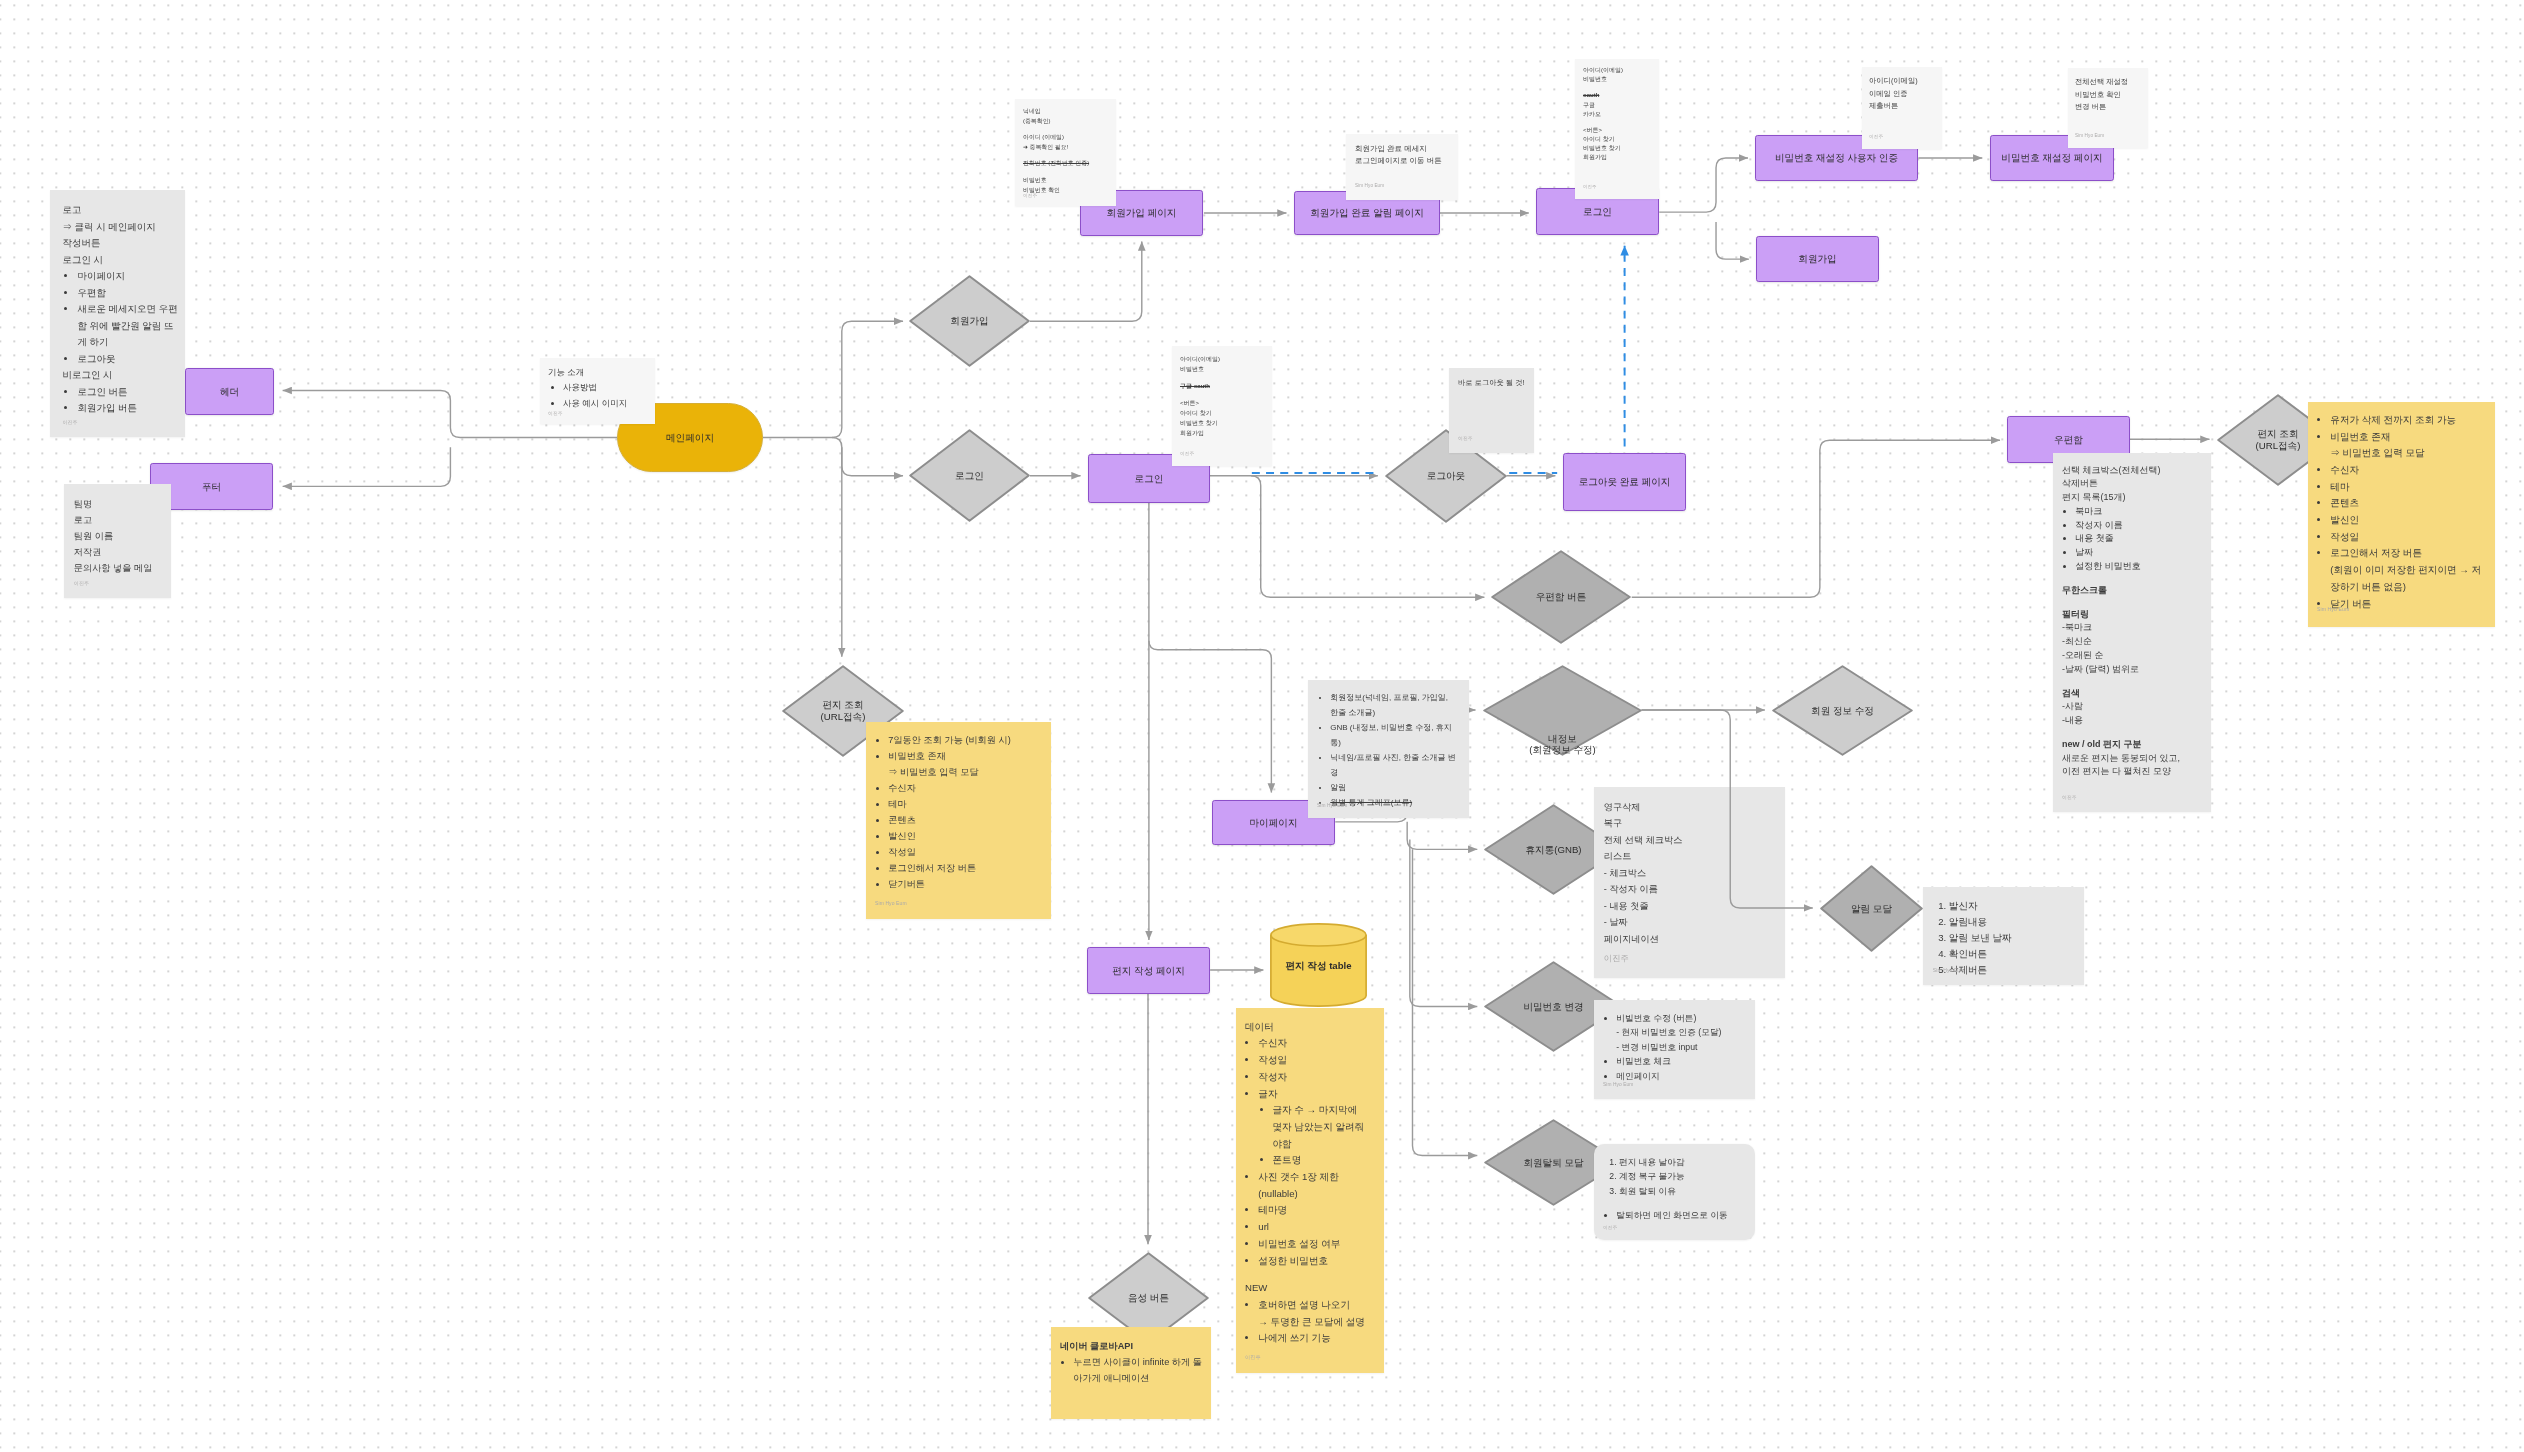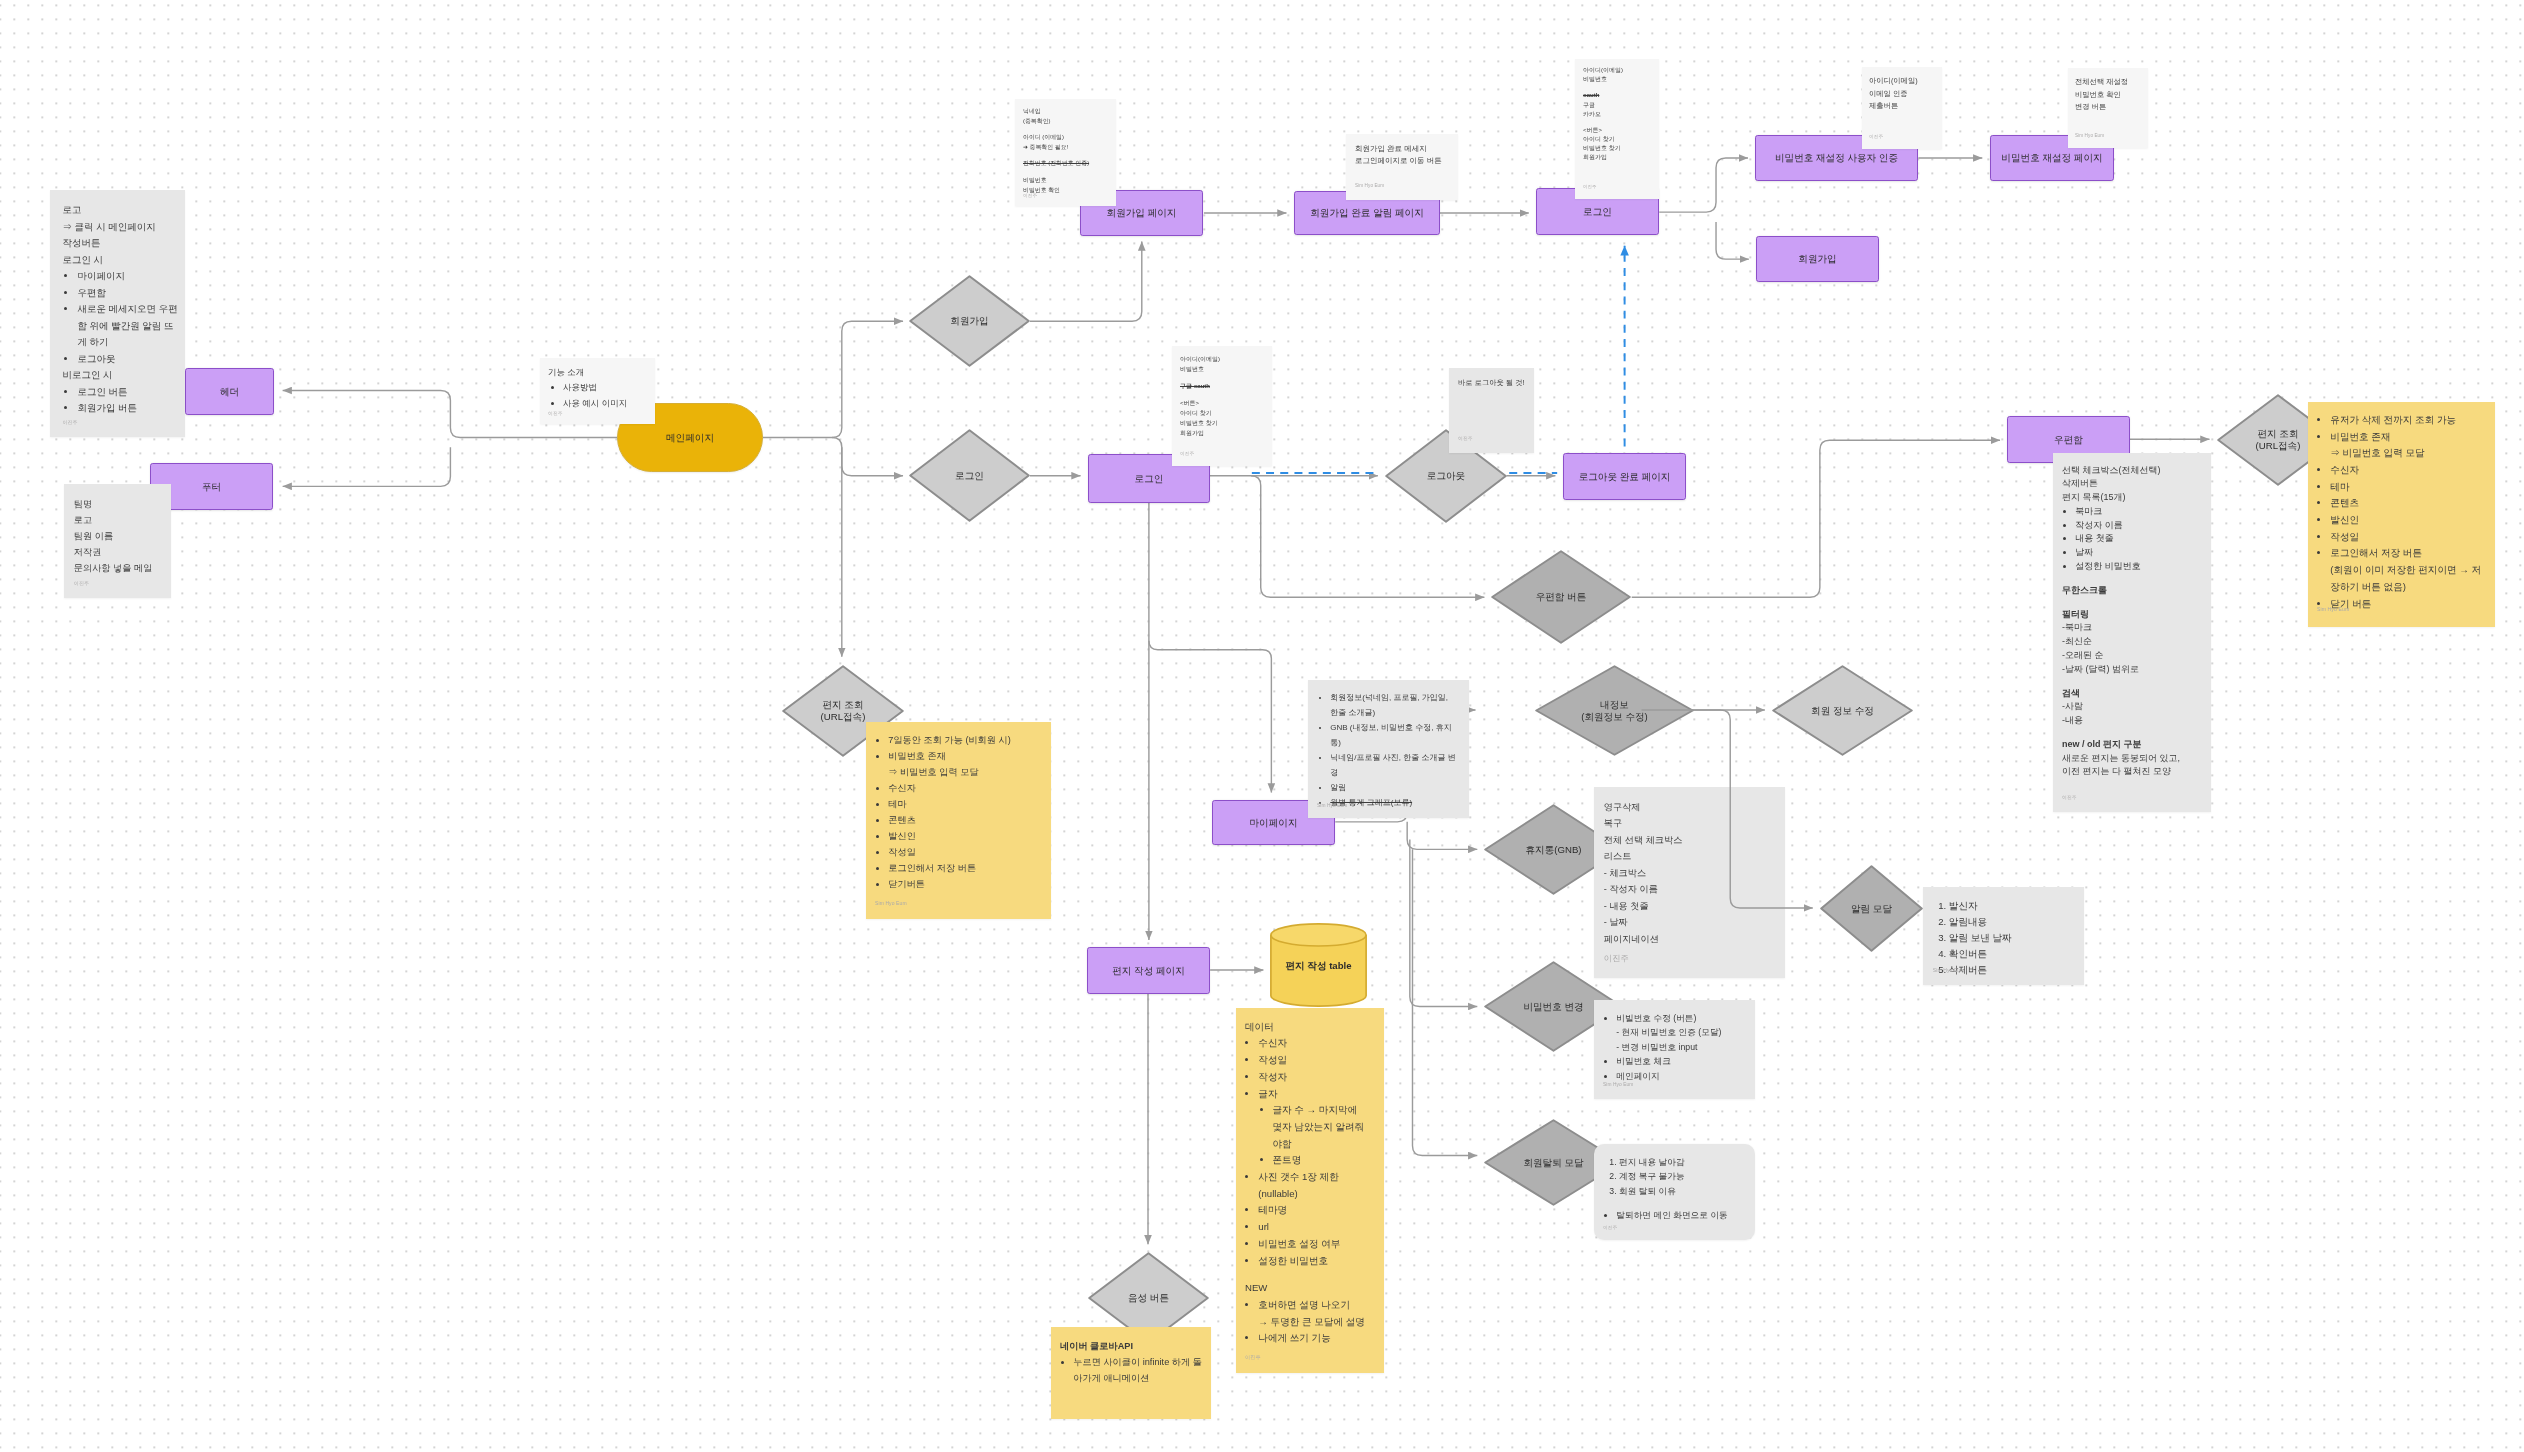--- a/index.html
+++ b/index.html
@@ -100,30 +100,30 @@
 <div class="node rect" style="left:1080px;top:190px;width:123px;height:46px;font-size:9.6px;"><span>회원가입 페이지</span></div>
 <div class="node rect" style="left:1294px;top:191px;width:146px;height:44px;font-size:9.6px;"><span>회원가입 완료 알림 페이지</span></div>
 <div class="node rect" style="left:1536px;top:188px;width:123px;height:47px;font-size:9.6px;"><span>로그인</span></div>
 <div class="node rect" style="left:1755px;top:135px;width:163px;height:46px;font-size:9.6px;"><span>비밀번호 재설정 사용자 인증</span></div>
 <div class="node rect" style="left:1990px;top:135px;width:124px;height:46px;font-size:9.6px;"><span>비밀번호 재설정 페이지</span></div>
 <div class="node rect" style="left:1756px;top:236px;width:123px;height:46px;font-size:9.6px;"><span>회원가입</span></div>
 <div class="node rect" style="left:1088px;top:454px;width:122px;height:49px;font-size:9.6px;"><span>로그인</span></div>
 <div class="node diamond" style="left:1385px;top:429px;width:122px;height:94px;font-size:9.6px;"><svg viewBox="0 0 137 106" preserveAspectRatio="none">
         <polygon points="68.5,1.4 135.6,53.0 68.5,104.6 1.4,53.0" fill="#cdcdcd" stroke="#8d8d8d" stroke-width="2" stroke-linejoin="round" vector-effect="non-scaling-stroke"></polygon>
       </svg><span>로그아웃</span></div>
-<div class="node rect" style="left:1563px;top:453px;width:123px;height:47px;font-size:9.6px;"><span>로그아웃 완료 페이지</span></div>
+<div class="node rect" style="left:1563px;top:453px;width:123px;height:58px;font-size:9.6px;"><span>로그아웃 완료 페이지</span></div>
 <div class="node diamond" style="left:1491px;top:550px;width:140px;height:94px;font-size:9.6px;"><svg viewBox="0 0 158 106" preserveAspectRatio="none">
         <polygon points="79.0,1.4 156.6,53.0 79.0,104.6 1.4,53.0" fill="#b0b0b0" stroke="#8d8d8d" stroke-width="2" stroke-linejoin="round" vector-effect="non-scaling-stroke"></polygon>
       </svg><span>우편함 버튼</span></div>
 <div class="node rect" style="left:2007px;top:416px;width:123px;height:47px;font-size:9.6px;"><span>우편함</span></div>
 <div class="node diamond" style="left:2217px;top:394px;width:122px;height:92px;font-size:9.6px;"><svg viewBox="0 0 137 104" preserveAspectRatio="none">
         <polygon points="68.5,1.4 135.6,52.0 68.5,102.6 1.4,52.0" fill="#cdcdcd" stroke="#8d8d8d" stroke-width="2" stroke-linejoin="round" vector-effect="non-scaling-stroke"></polygon>
       </svg><span>편지 조회
 (URL접속)</span></div>
-<div class="node diamond" style="left:1535px;top:665px;width:159px;height:91px;font-size:9.6px;"><svg viewBox="0 0 179 102" preserveAspectRatio="none">
+<div class="node diamond" style="left:1483px;top:665px;width:159px;height:91px;font-size:9.6px;align-items:flex-end;"><svg viewBox="0 0 179 102" preserveAspectRatio="none">
         <polygon points="89.5,1.4 177.6,51.0 89.5,100.6 1.4,51.0" fill="#b0b0b0" stroke="#8d8d8d" stroke-width="2" stroke-linejoin="round" vector-effect="non-scaling-stroke"></polygon>
       </svg><span>내정보
 (회원정보 수정)</span></div>
 <div class="node diamond" style="left:1772px;top:665px;width:141px;height:91px;font-size:9.6px;"><svg viewBox="0 0 159 103" preserveAspectRatio="none">
         <polygon points="79.5,1.4 157.6,51.5 79.5,101.6 1.4,51.5" fill="#cdcdcd" stroke="#8d8d8d" stroke-width="2" stroke-linejoin="round" vector-effect="non-scaling-stroke"></polygon>
       </svg><span>회원 정보 수정</span></div>
 <div class="node rect" style="left:1212px;top:800px;width:123px;height:45px;font-size:9.6px;"><span>마이페이지</span></div>
 <div class="node diamond" style="left:1484px;top:804px;width:139px;height:91px;font-size:9.6px;"><svg viewBox="0 0 157 102" preserveAspectRatio="none">
         <polygon points="78.5,1.4 155.6,51.0 78.5,100.6 1.4,51.0" fill="#b0b0b0" stroke="#8d8d8d" stroke-width="2" stroke-linejoin="round" vector-effect="non-scaling-stroke"></polygon>
       </svg><span>휴지통(GNB)</span></div>

